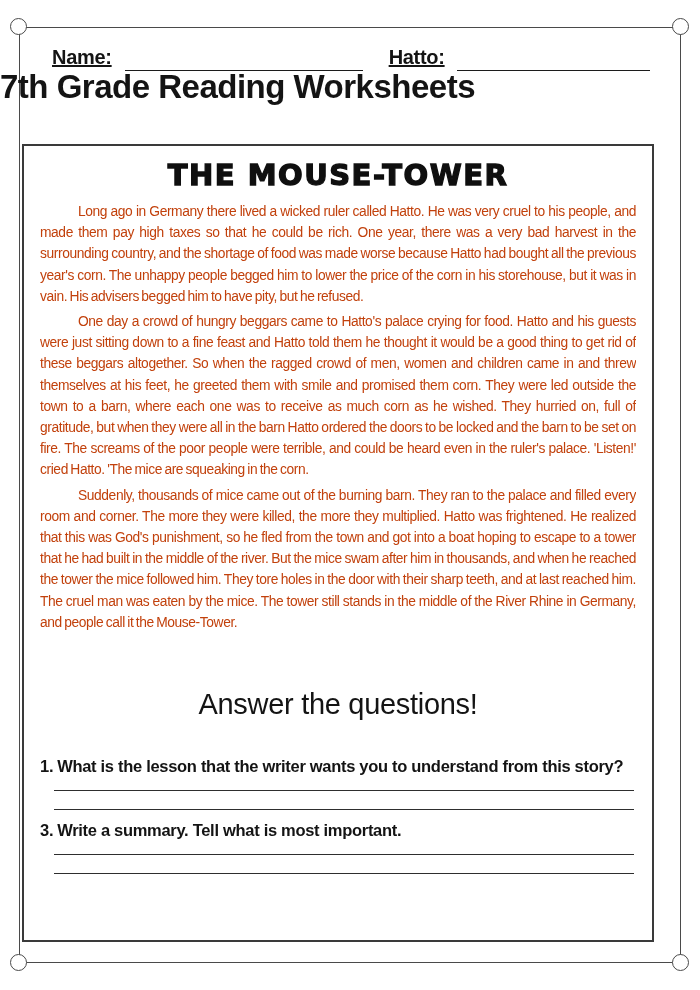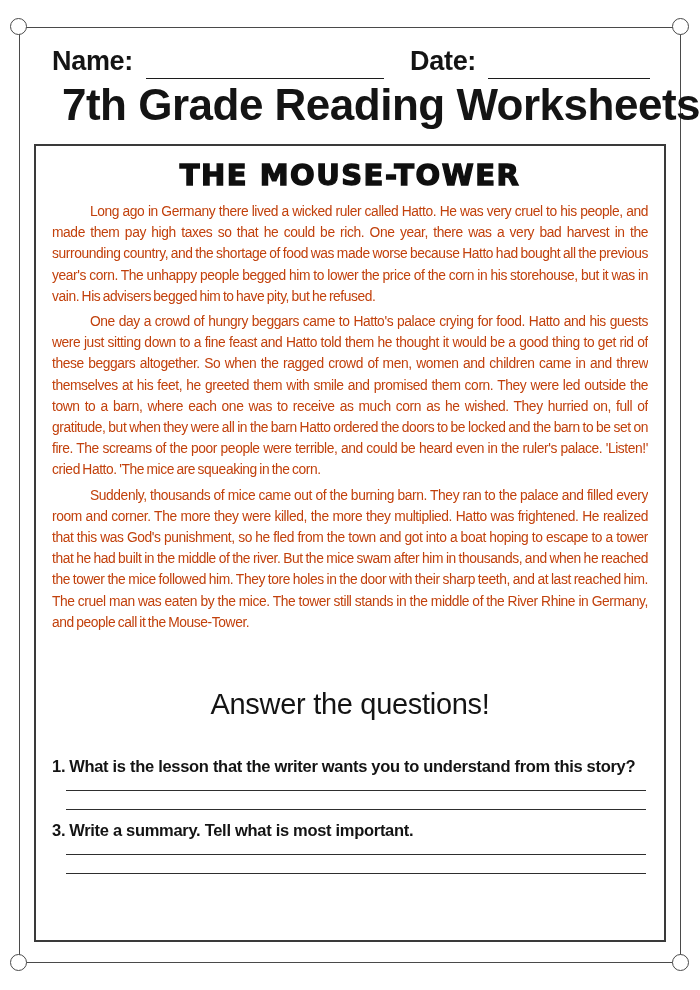--- a/index.html
+++ b/index.html
@@ -26,37 +26,37 @@
   }
   .c-tl { left: 10px;  top: 18px; }
   .c-tr { left: 672px; top: 18px; }
   .c-bl { left: 10px;  top: 954px; }
   .c-br { left: 672px; top: 954px; }
 
   
   .header-row {
     position: absolute; left: 52px; right: 50px; top: 46px;
     display: flex; align-items: flex-end;
-    font-size: 27px; font-weight: 600; letter-spacing: -0.3px;
+    font-size: 20px; font-weight: 600; letter-spacing: -0.3px; text-decoration: underline;
   }
   .hdr-label { padding-bottom: 2px; white-space: nowrap; }
   .blank { border-bottom: 1.7px solid #1c1c1c; height: 22px; }
   .name-blank { width: 238px; margin-left: 13px; }
   .date-label { margin-left: 26px; }
   .date-blank { flex: 1; margin-left: 12px; }
 
   .page-title {
-    position: absolute; top: 80px; left: 0; width: 100%;
-    text-align: right;
-    font-size: 44px; font-weight: bold; letter-spacing: -0.5px;
+    position: absolute; top: 68px; left: 0; width: 100%;
+    text-align: left;
+    font-size: 33px; font-weight: bold; letter-spacing: -0.5px;
   }
 
   
   .content-box {
-    position: absolute; left: 34px; top: 144px;
+    position: absolute; left: 22px; top: 144px;
     width: 632px; height: 798px;
     border: 2.6px solid #3a3a3a;
     box-sizing: border-box;
     padding: 8px 16px 0 16px;
   }
 
   .story-area { height: 528px; overflow: hidden; }
 
   .story-title {
     text-align: center;
@@ -101,21 +101,21 @@
 
   <div class="outer-frame"></div>
   <div class="corner c-tl"></div>
   <div class="corner c-tr"></div>
   <div class="corner c-bl"></div>
   <div class="corner c-br"></div>
 
   <div class="header-row">
     <span class="hdr-label">Name:</span>
     <span class="blank name-blank"></span>
-    <span class="hdr-label date-label">Date:</span>
+    <span class="hdr-label date-label">Hatto:</span>
     <span class="blank date-blank"></span>
   </div>
 
   <div class="page-title">7th Grade Reading Worksheets</div>
 
   <div class="content-box">
 
     <div class="story-area">
       <div class="story-title">THE MOUSE-TOWER</div>
       <p class="para">Long ago in Germany there lived a wicked ruler called Hatto. He was very cruel to his people, and made them pay high taxes so that he could be rich. One year, there was a very bad harvest in the surrounding country, and the shortage of food was made worse because Hatto had bought all the previous year's corn. The unhappy people begged him to lower the price of the corn in his storehouse, but it was in vain. His advisers begged him to have pity, but he refused.</p>

